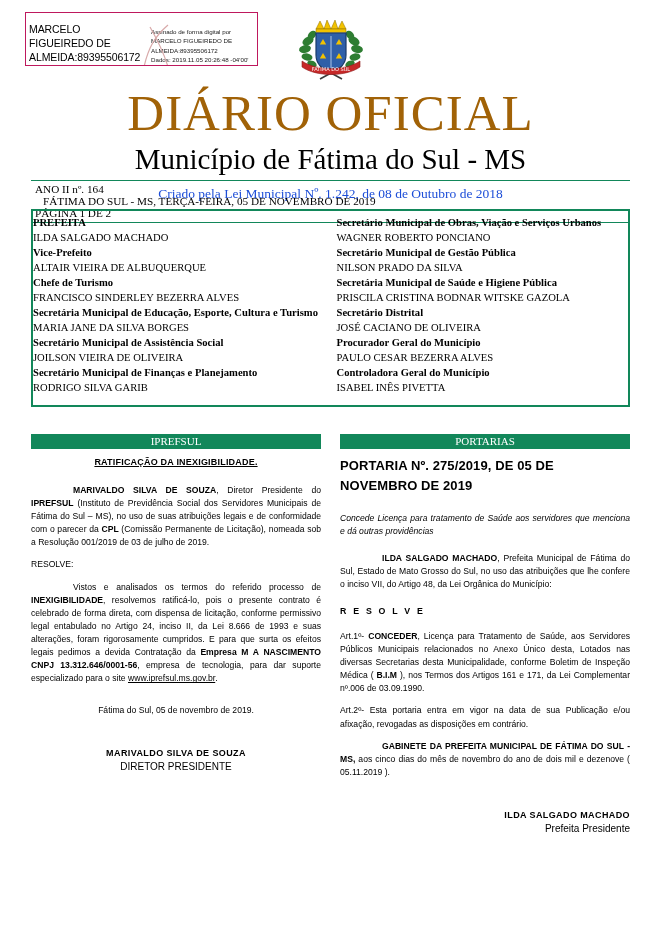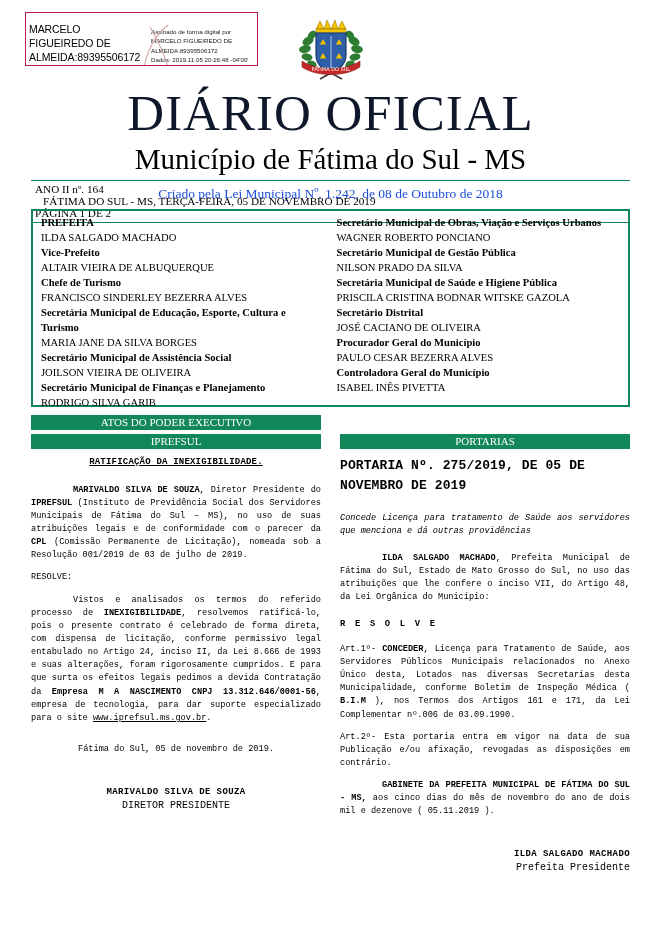--- a/index.html
+++ b/index.html
@@ -78,21 +78,21 @@
     left: 0;
     top: 88px;
     width: 661px;
     text-align: center;
   }
   .title-main {
     font-family: "Liberation Serif", serif;
     font-size: 51px;
     line-height: 1;
     letter-spacing: 1px;
-    color: #0f172a;
+    color: #a16207;
   }
   .title-sub {
     font-family: "Liberation Serif", serif;
     font-size: 29px;
     line-height: 1.25;
     margin-top: 2px;
     color: #000;
   }
   .title-law {
     font-family: "Liberation Serif", serif;
@@ -129,21 +129,21 @@
     width: 599px;
     height: 198px;
     border: 2px solid #12875a;
     box-sizing: border-box;
     display: flex;
     padding: 4px 0 0 0;
   }
   .off-col {
     width: 50%;
     box-sizing: border-box;
-    padding: 0 6px 0 8px;
+    padding: 0 6px 0 0;
     font-family: "Liberation Serif", serif;
     font-size: 10.6px;
     line-height: 1.42;
   }
   .off-col.right { padding-left: 6px; }
   .off-role { font-weight: bold; }
   .off-person { font-weight: normal; }
 
   
   .bar {
@@ -158,21 +158,21 @@
   }
   .bar-atos { left: 31px; top: 415px; width: 290px; }
   .bar-iprefsul { left: 31px; top: 434px; width: 290px; }
   .bar-portarias { left: 340px; top: 434px; width: 290px; }
 
   
   .col {
     position: absolute;
     top: 456px;
     width: 290px;
-    font-family: Liberation Mono, monospace;
+    font-family: Liberation Sans, sans-serif;
     font-size: 8.6px;
     line-height: 1.52;
     text-align: justify;
   }
   .col-left  { left: 31px; }
   .col-right { left: 340px; }
 
   .doc-title {
     text-align: center;
     font-weight: bold;
@@ -326,21 +326,20 @@
       <div><span class="off-person">PRISCILA CRISTINA BODNAR WITSKE GAZOLA</span></div>
       <div><span class="off-role">Secretário Distrital</span></div>
       <div><span class="off-person">JOSÉ CACIANO DE OLIVEIRA</span></div>
       <div><span class="off-role">Procurador Geral do Município</span></div>
       <div><span class="off-person">PAULO CESAR BEZERRA ALVES</span></div>
       <div><span class="off-role">Controladora Geral do Município</span></div>
       <div><span class="off-person">ISABEL INÊS PIVETTA</span></div>
     </div>
   </div>
 
-  <div class="bar bar-atos">ATOS DO PODER EXECUTIVO</div>
   <div class="bar bar-iprefsul">IPREFSUL</div>
   <div class="bar bar-portarias">PORTARIAS</div>
 
   <div class="col col-left">
     <div class="doc-title">RATIFICAÇÃO DA INEXIGIBILIDADE.</div>
 
     <p class="para indent"><span class="b">MARIVALDO SILVA DE SOUZA</span><span>, Diretor Presidente do </span><span class="b">IPREFSUL</span><span> (Instituto de Previdência Social dos Servidores Municipais de Fátima do Sul – MS), no uso de suas atribuições legais e de conformidade com o parecer da </span><span class="b">CPL</span><span> (Comissão Permanente de Licitação), nomeada sob a Resolução 001/2019 de 03 de julho de 2019.</span></p>
 
     <p class="resolve-plain">RESOLVE:</p>
 

